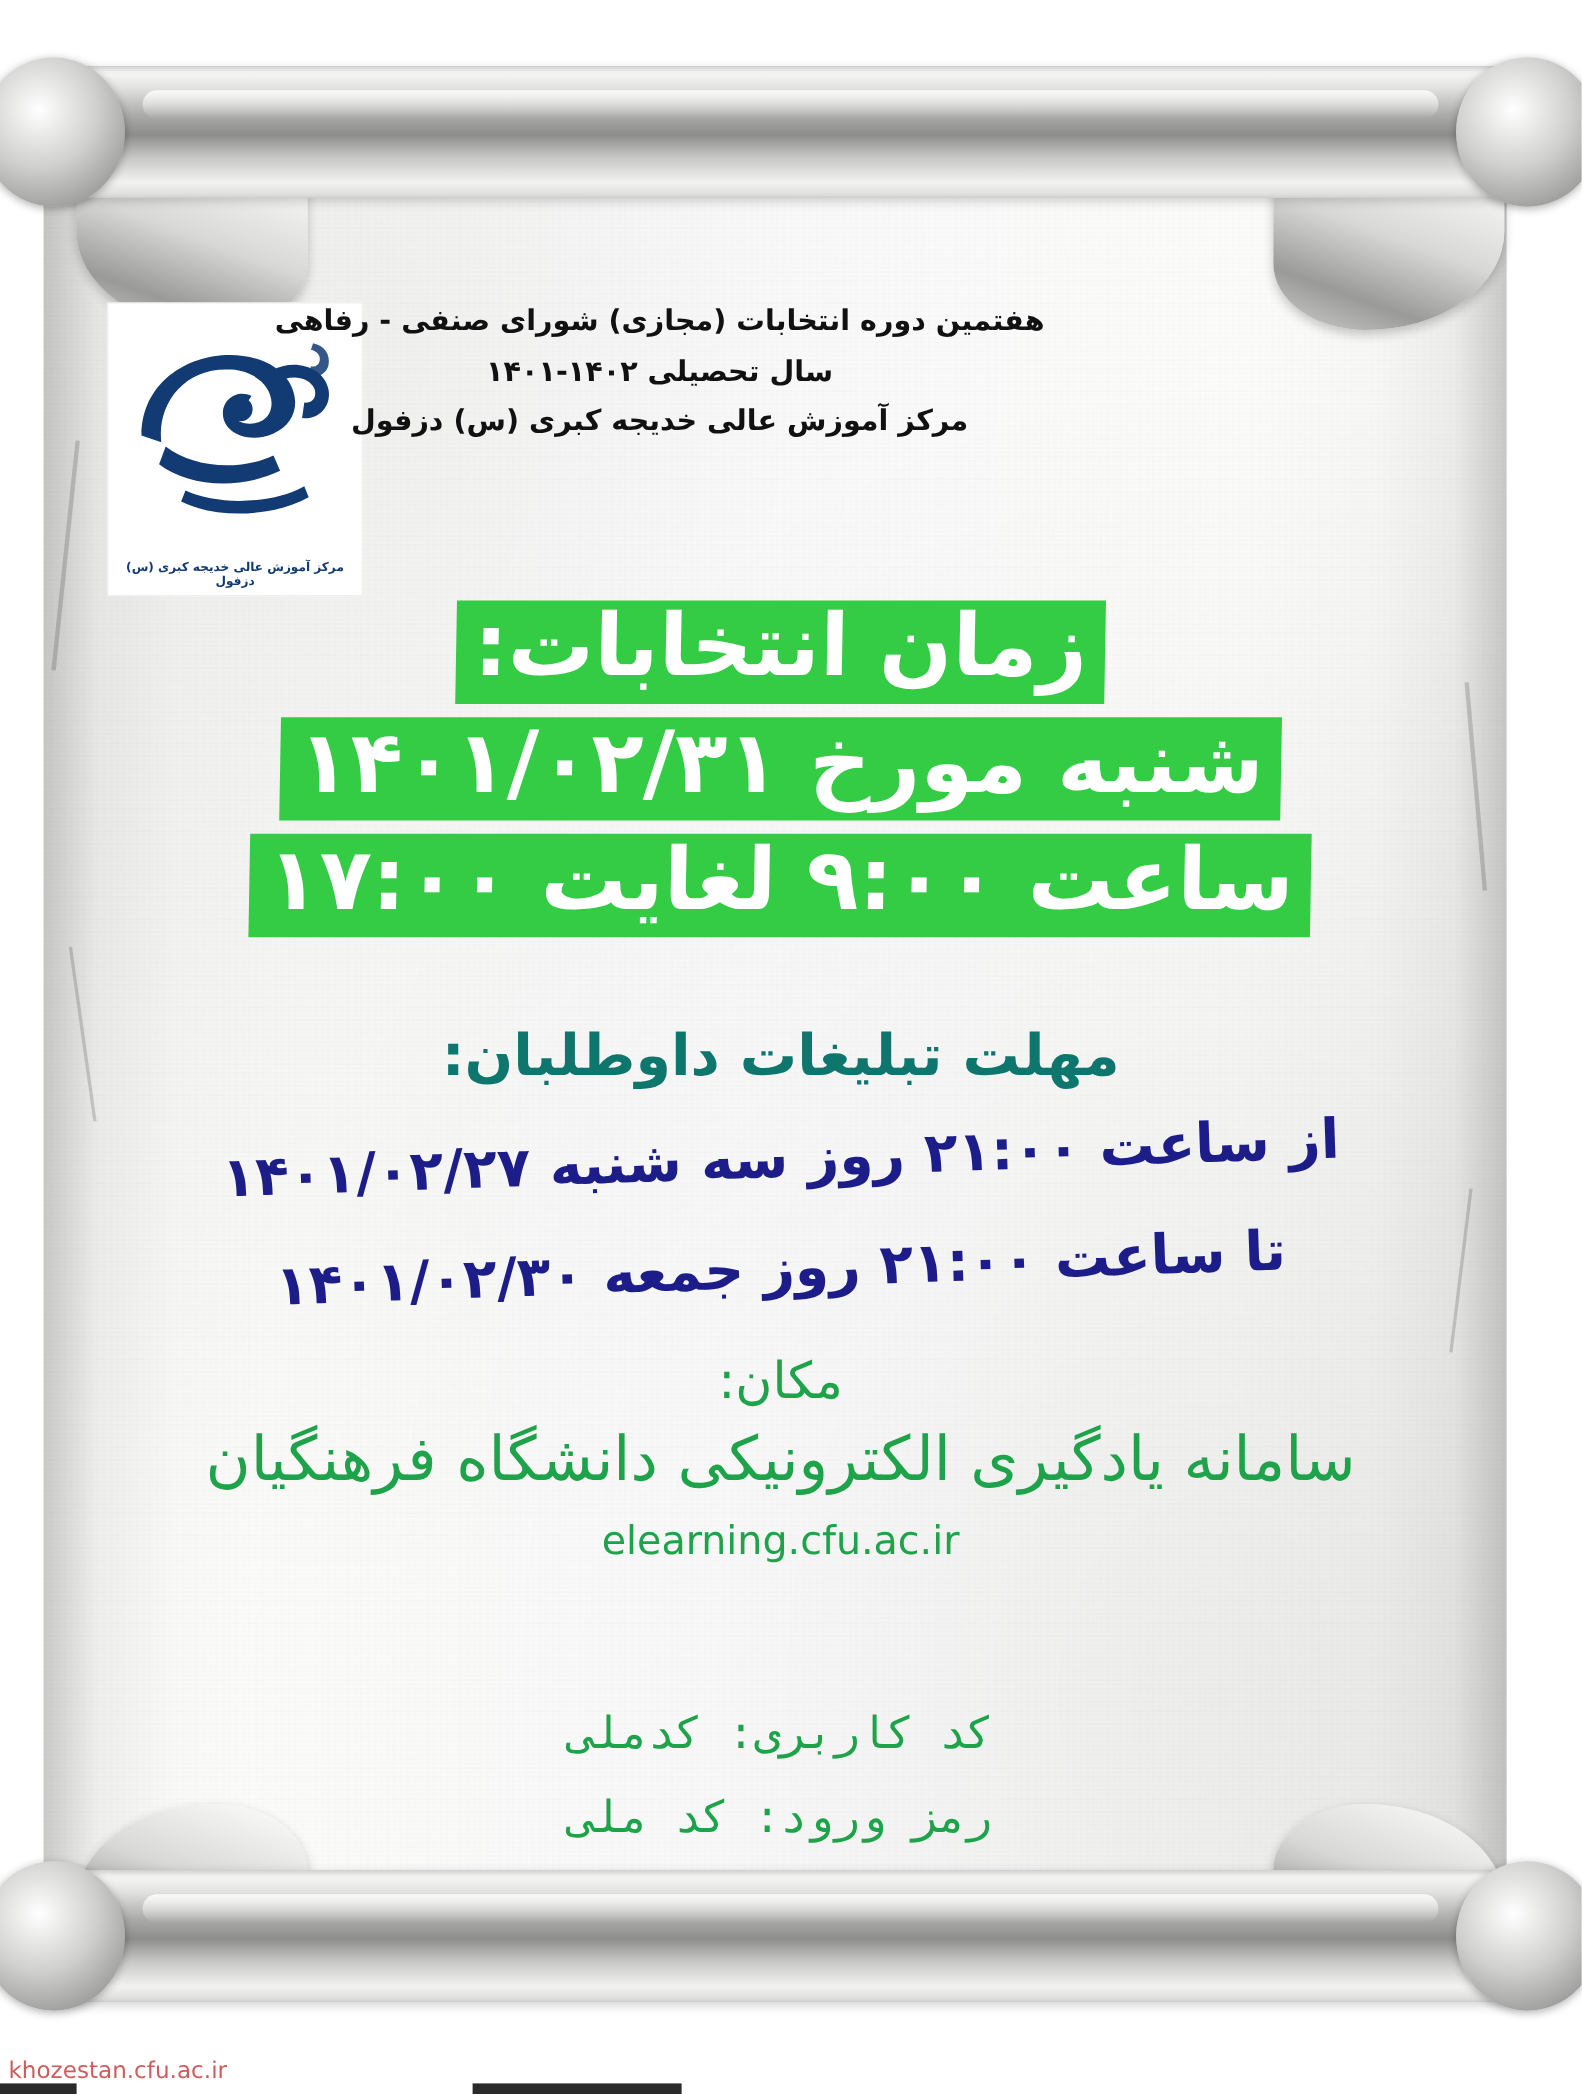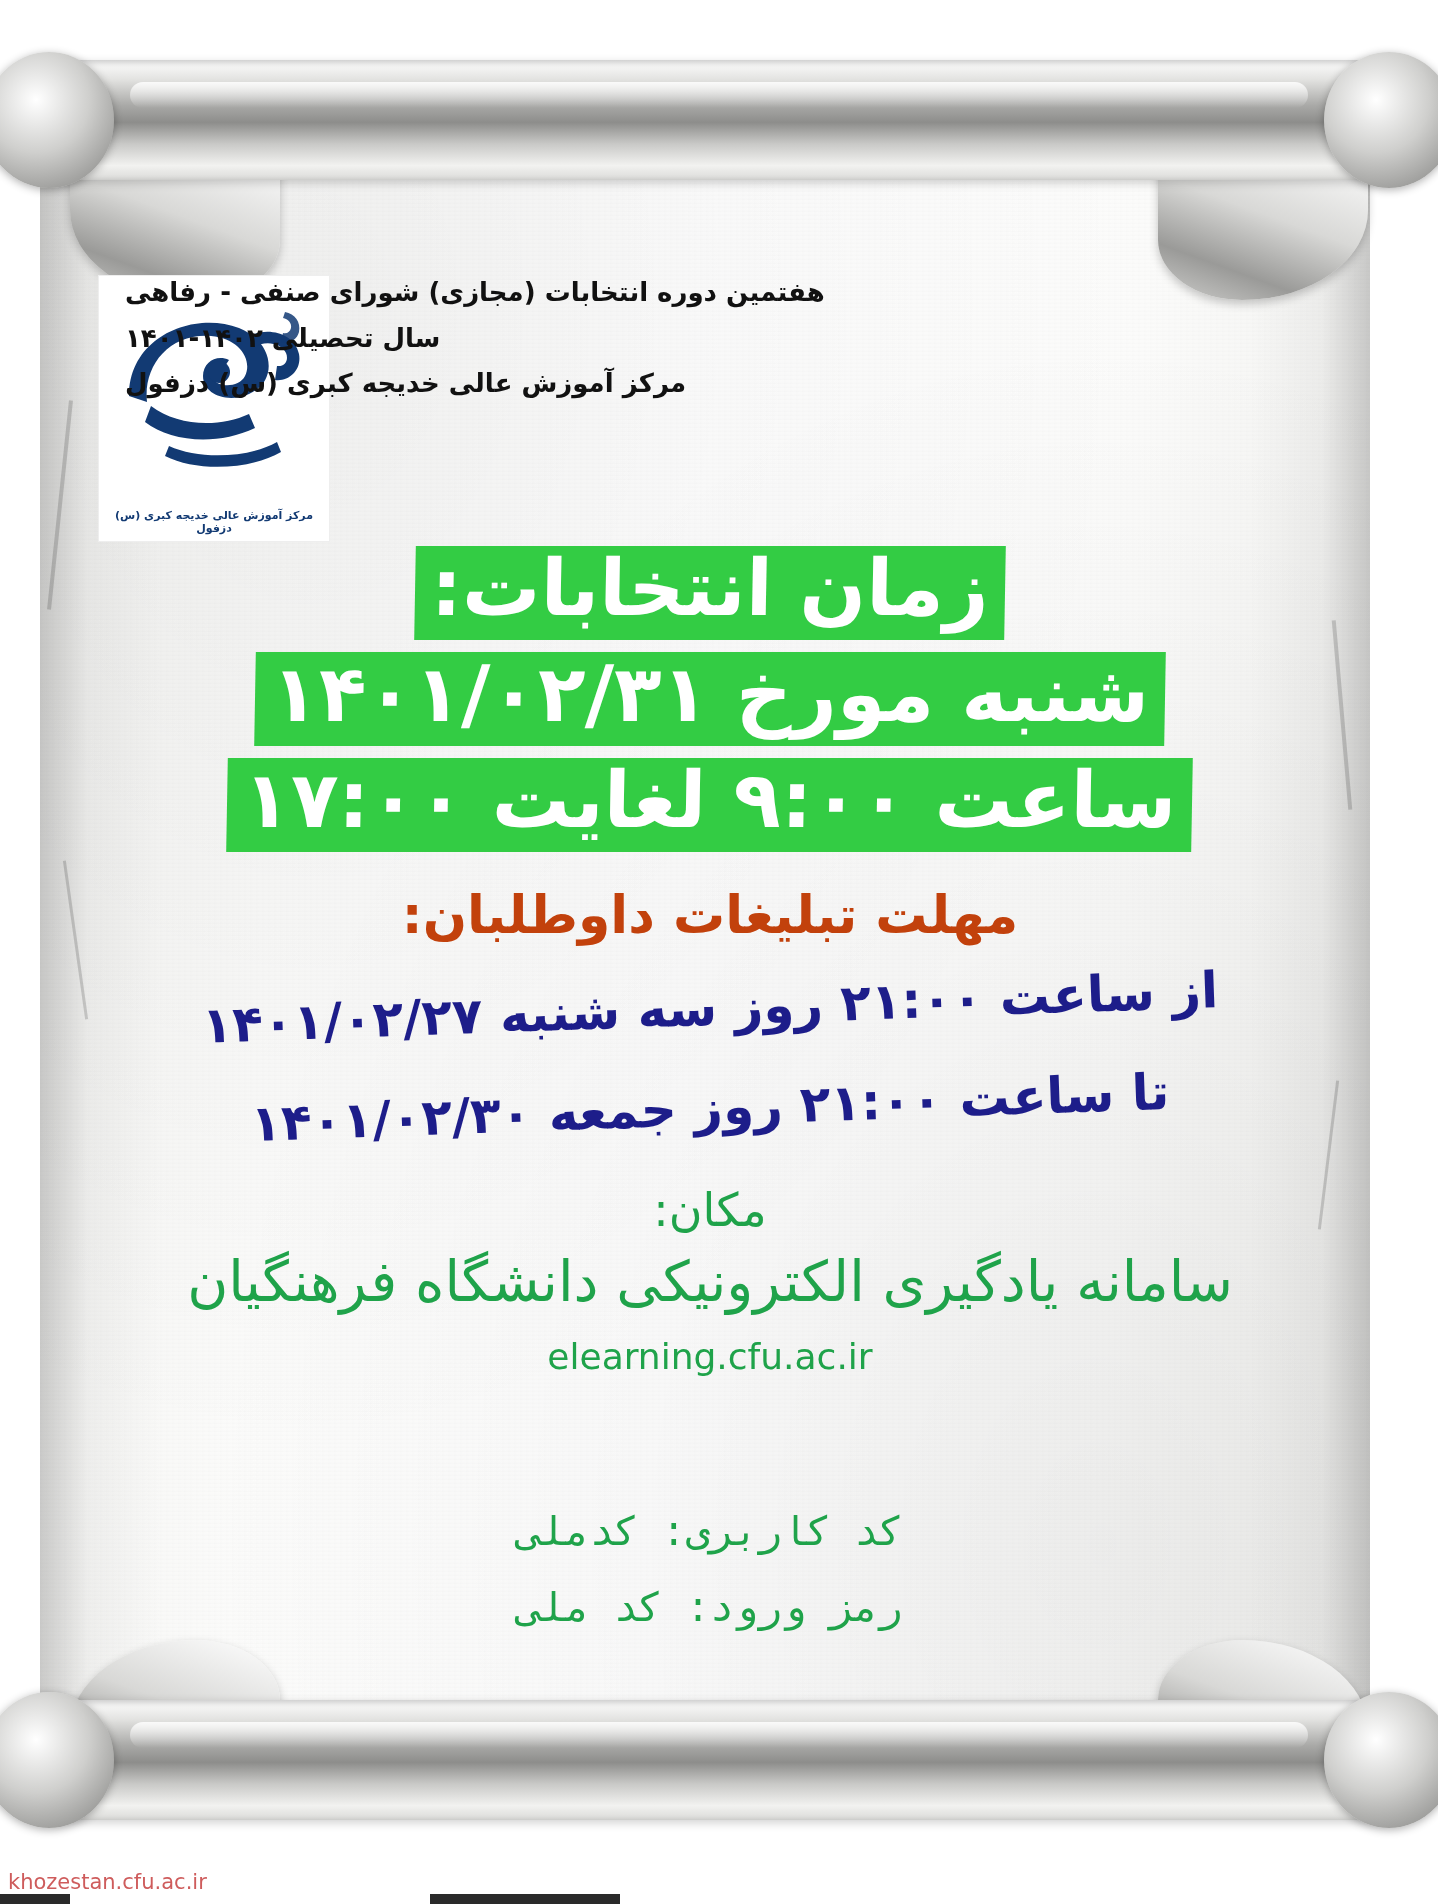--- a/index.html
+++ b/index.html
@@ -132,21 +132,21 @@
     color: #123a73;
     font-weight: bold;
     letter-spacing: .2px;
   }
 
   .header-text {
     position: absolute;
     right: 250px;
     left: 30px;
     top: 20px;
-    text-align: left;
+    text-align: center;
     color: #111111;
     font-weight: bold;
     font-size: 26px;
     line-height: 1.75;
     letter-spacing: -0.5px;
   }
   .header-text div { white-space: nowrap; }
 
   .green-band-wrap {
     margin-top: -10px;
@@ -161,22 +161,22 @@
     line-height: 1.05;
     letter-spacing: -2px;
     font-size: 76px;
     transform: skewX(-1deg);
   }
   .green-band.b1 { font-size: 78px; }
   .green-band.b2 { font-size: 78px; }
   .green-band.b3 { font-size: 78px; }
 
   .subtitle {
-    margin-top: 27px;
-    color: #c2410c;
+    margin-top: 72px;
+    color: #0f766e;
     font-weight: bold;
     font-size: 52px;
     letter-spacing: -1px;
   }
   .line-blue {
     margin-top: 34px;
     color: #1d1d8a;
     font-weight: bold;
     font-size: 50px;
     letter-spacing: -1px;

